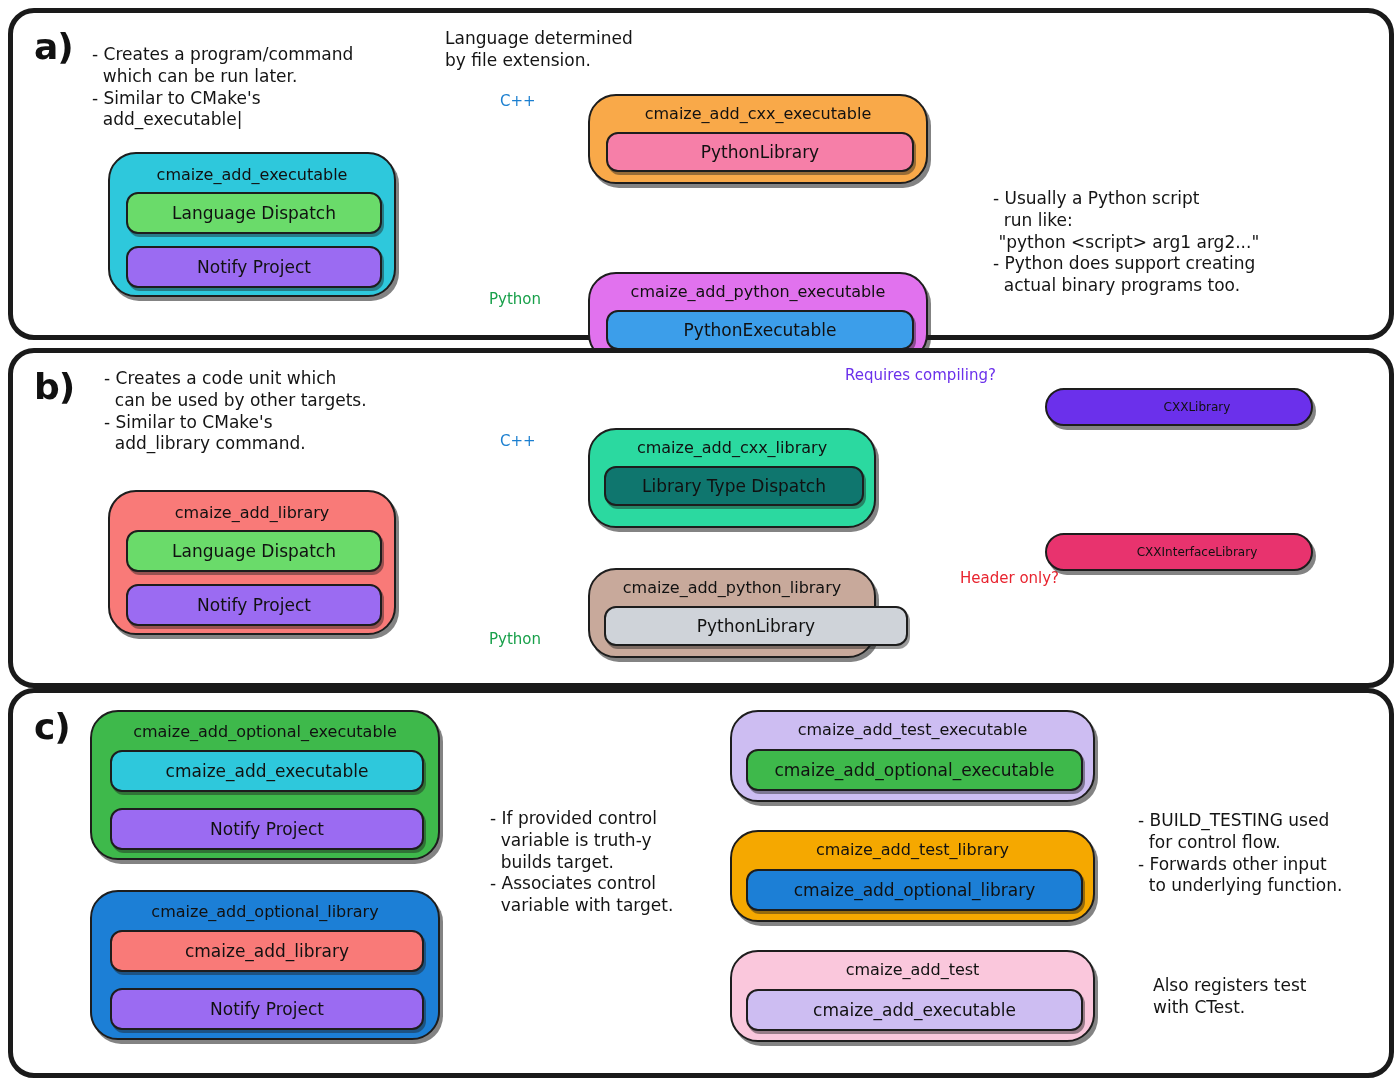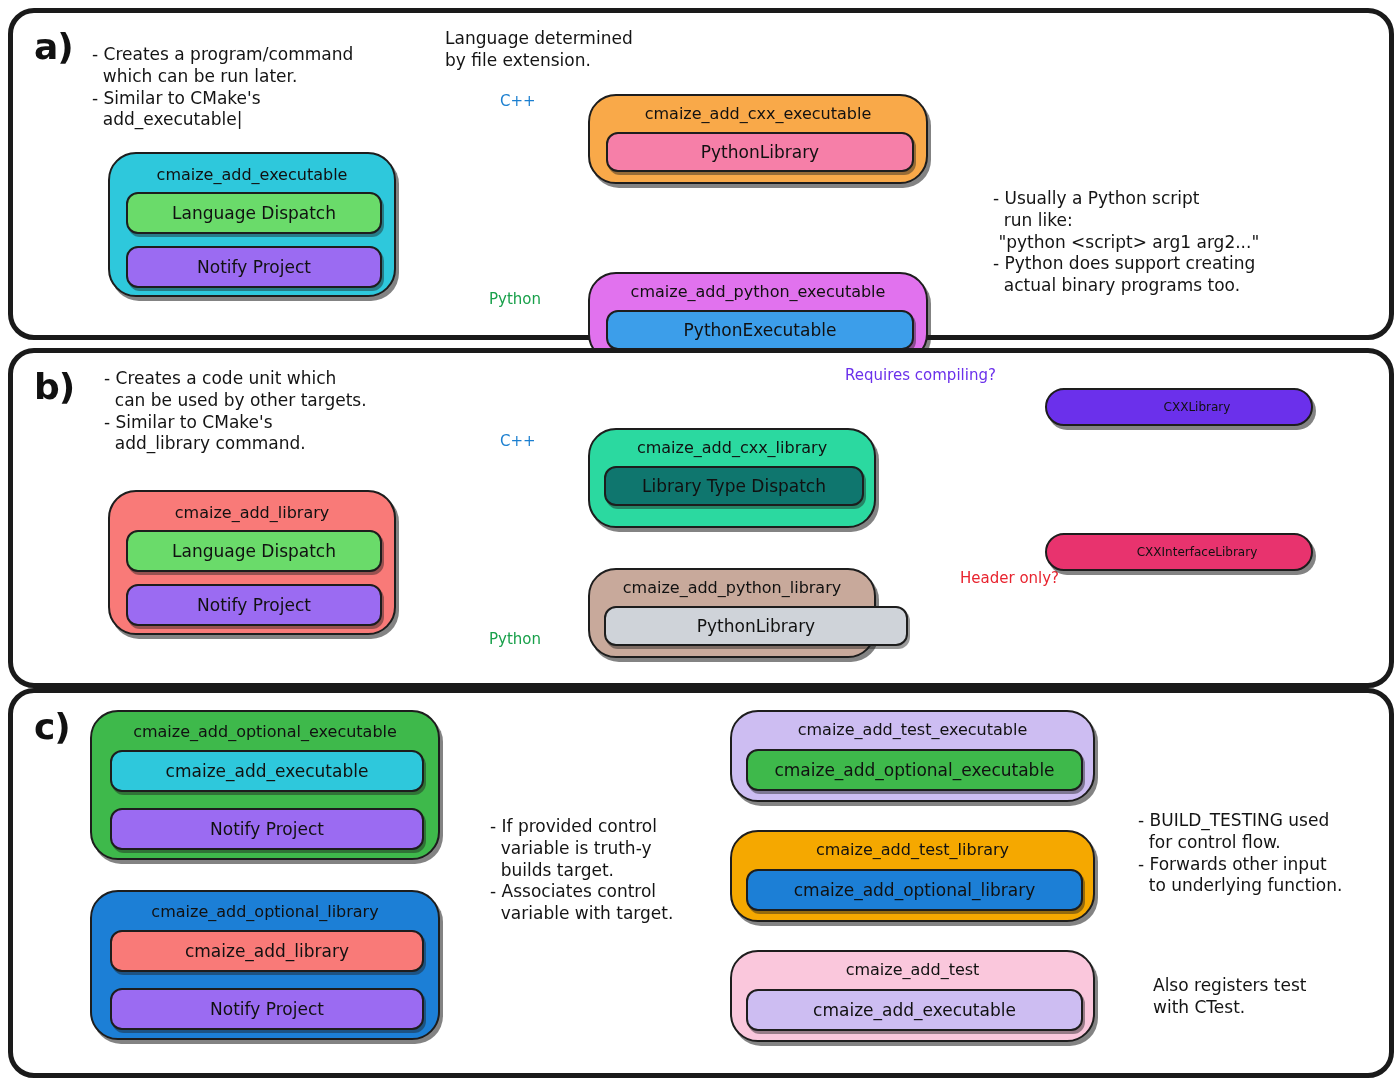--- a/index.html
+++ b/index.html
@@ -171,21 +171,21 @@
 </div>
 
 <div class="box solo" style="left:1045px;top:388px;width:268px;height:38px;background:#6B30EB;color:#111;">CXXLibrary</div>
 
 <div class="box solo" style="left:1045px;top:533px;width:268px;height:38px;background:#E8336E;color:#111;">CXXInterfaceLibrary</div>
 
 <div class="panel" id="panel-c"></div>
 
 <div class="panel-letter" style="left:34px;top:706px;">c)</div>
 
-<div class="note" style="left:490px;top:808px;margin-top:8px;">- If provided control
+<div class="note" style="left:490px;top:808px;">- If provided control
   variable is truth-y
   builds target.
 - Associates control
   variable with target.</div>
 
 <div class="note" style="left:1138px;top:810px;">- BUILD_TESTING used
   for control flow.
 - Forwards other input
   to underlying function.</div>
 

